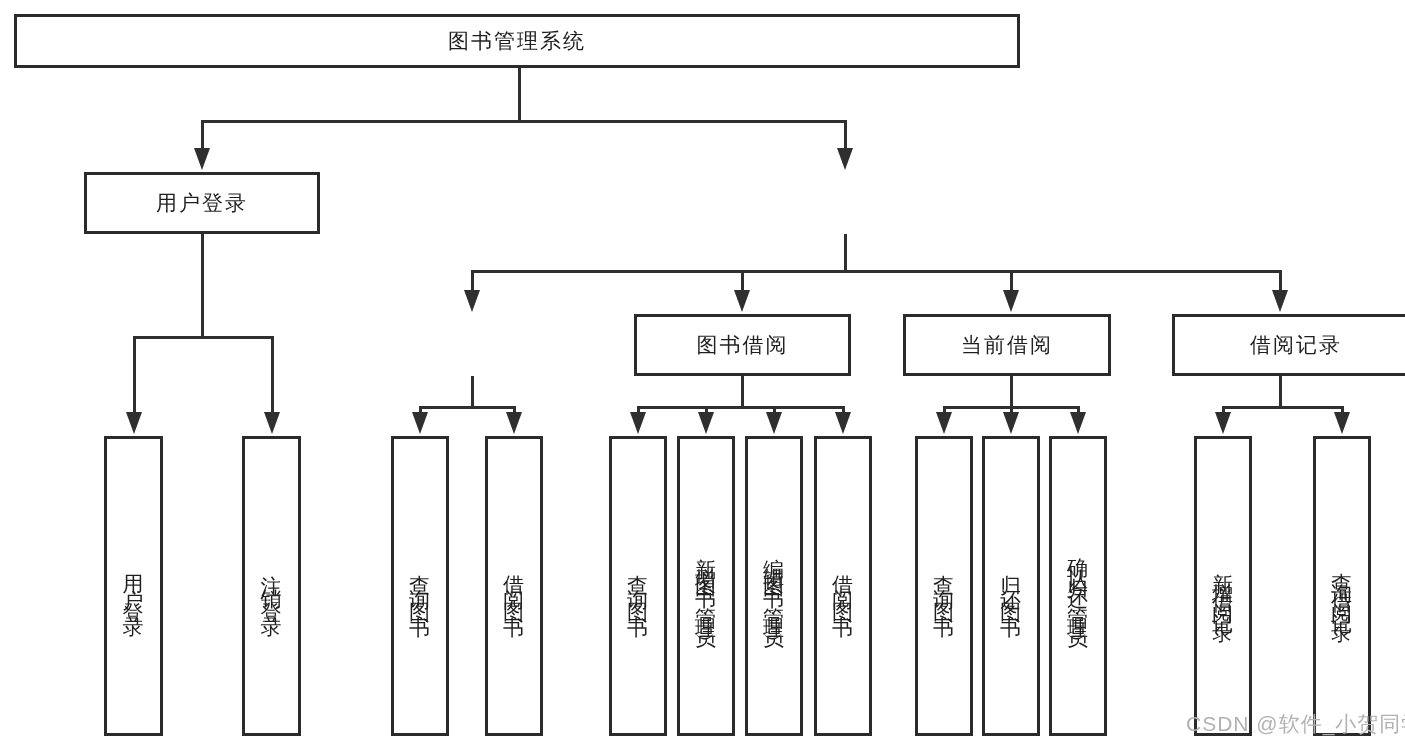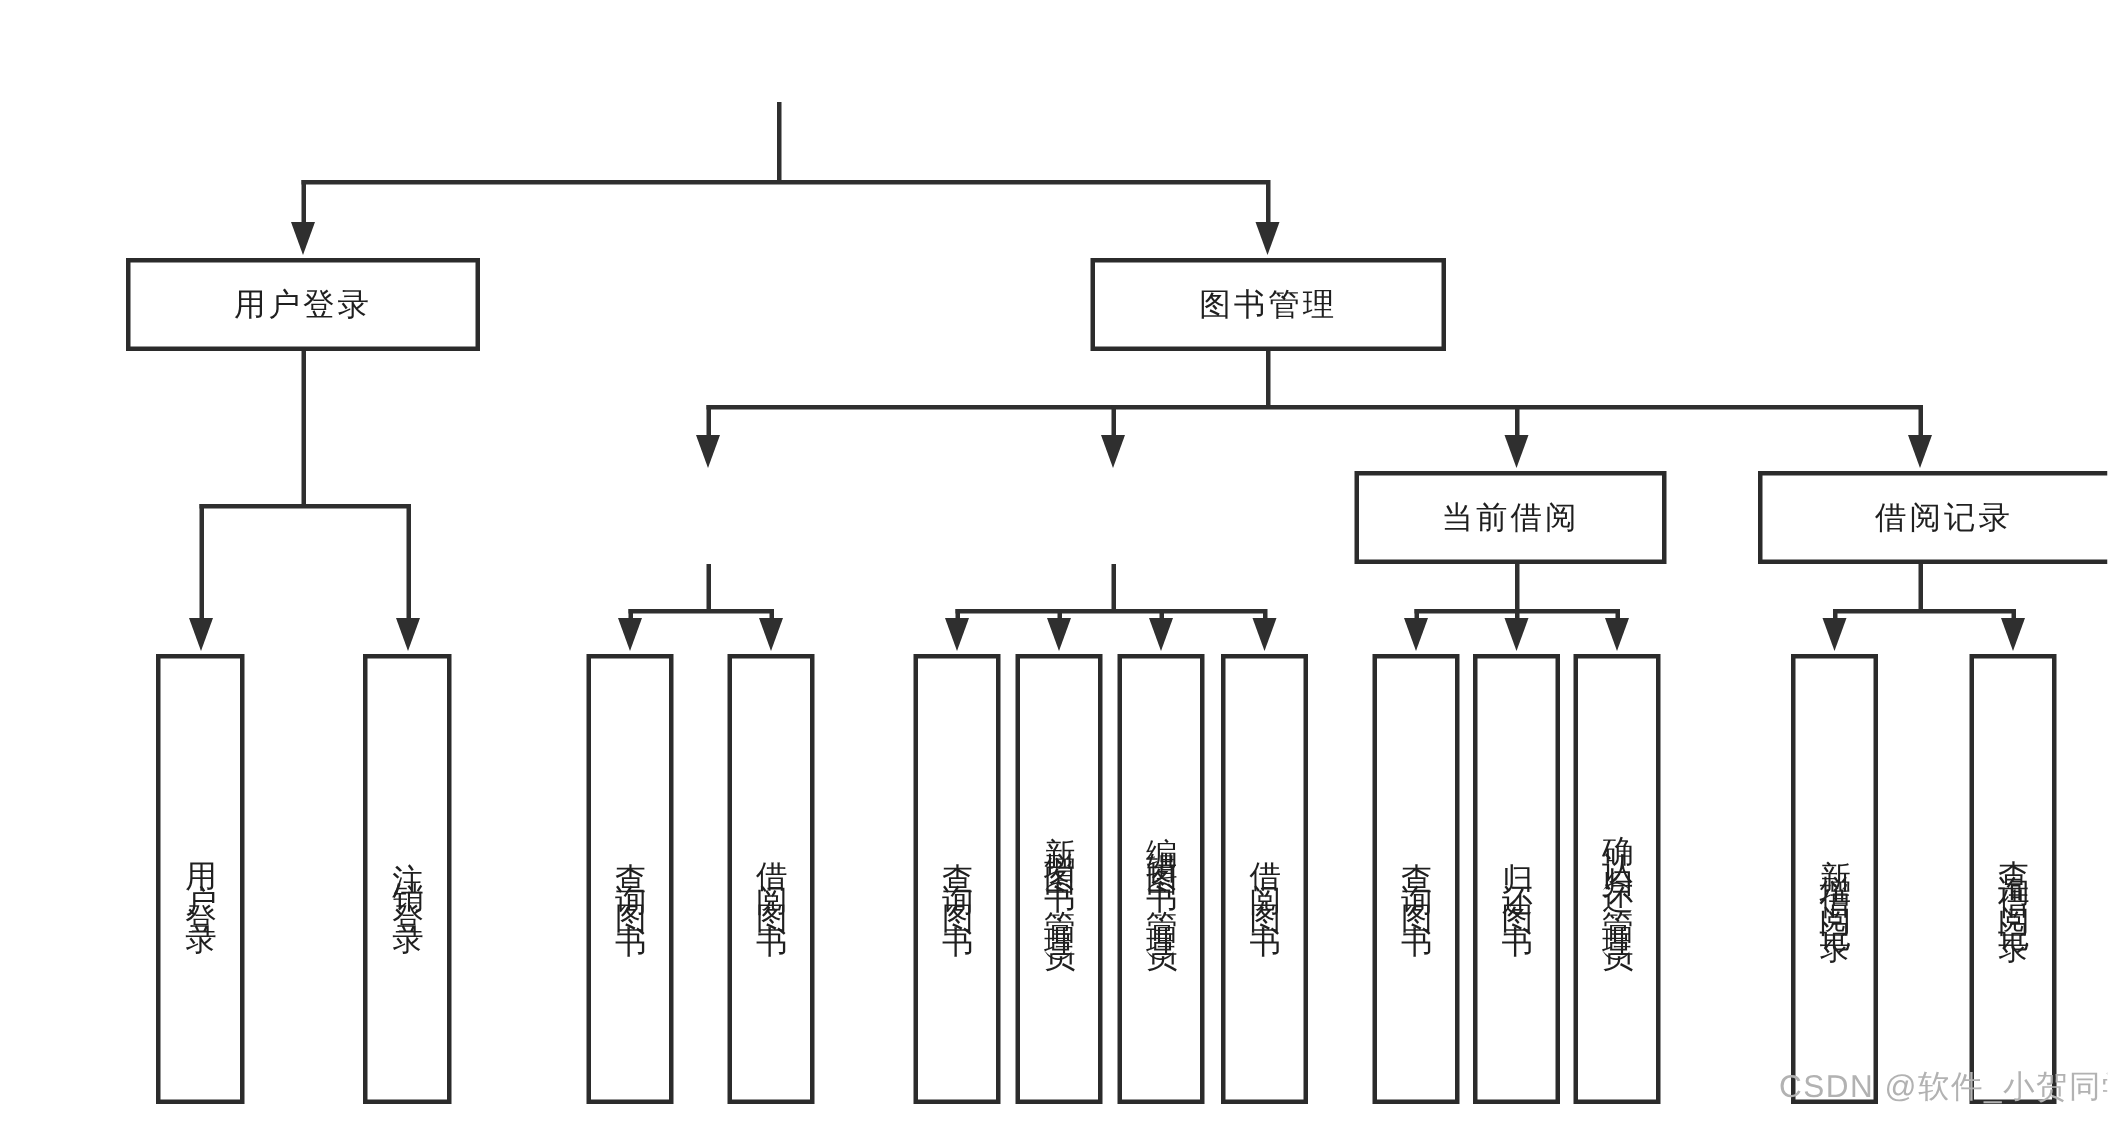--- a/index.html
+++ b/index.html
@@ -29,28 +29,31 @@
   .watermark{
     position:absolute;left:1186px;top:710px;z-index:10;
     font-size:21px;letter-spacing:1px;color:var(--wm,#b2b2b2);white-space:nowrap;
   }
 </style>
 </head>
 <body>
 
 <div class="canvas">
 
+  <div class="box h" style="left:14px;top:14px;width:1006px;height:54px">
+    <span>图书管理系统</span>
+  </div>
 
   <div class="box h" style="left:84px;top:172px;width:236px;height:62px">
     <span>用户登录</span>
   </div>
-  <div class="box h" style="left:727px;top:172px;width:237px;height:62px">
-    <span>图书管理</span>
+
+  <div class="box h" style="left:634px;top:314px;width:217px;height:62px">
+    <span>图书借阅</span>
   </div>
-
   <div class="box h" style="left:903px;top:314px;width:208px;height:62px">
     <span>当前借阅</span>
   </div>
   <div class="box h" style="left:1172px;top:314px;width:248px;height:62px">
     <span>借阅记录</span>
   </div>
 
   <div class="box v wide" style="left:104px;top:436px;width:59px;height:300px">
     <span>用户登录</span>
   </div>

